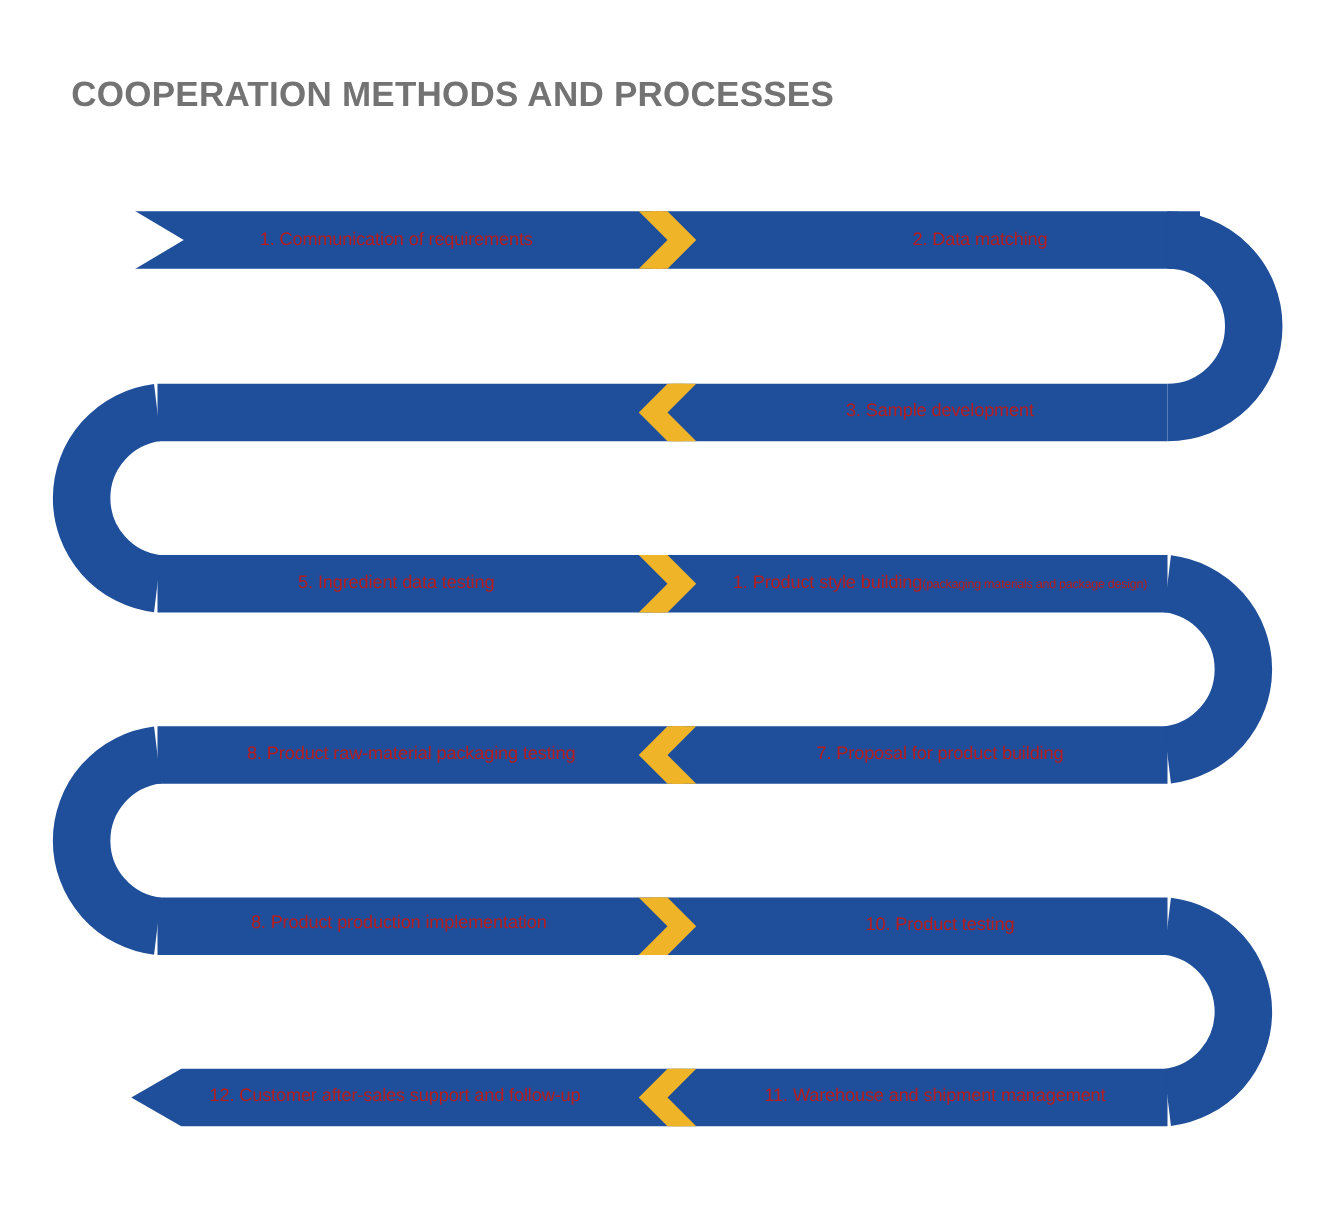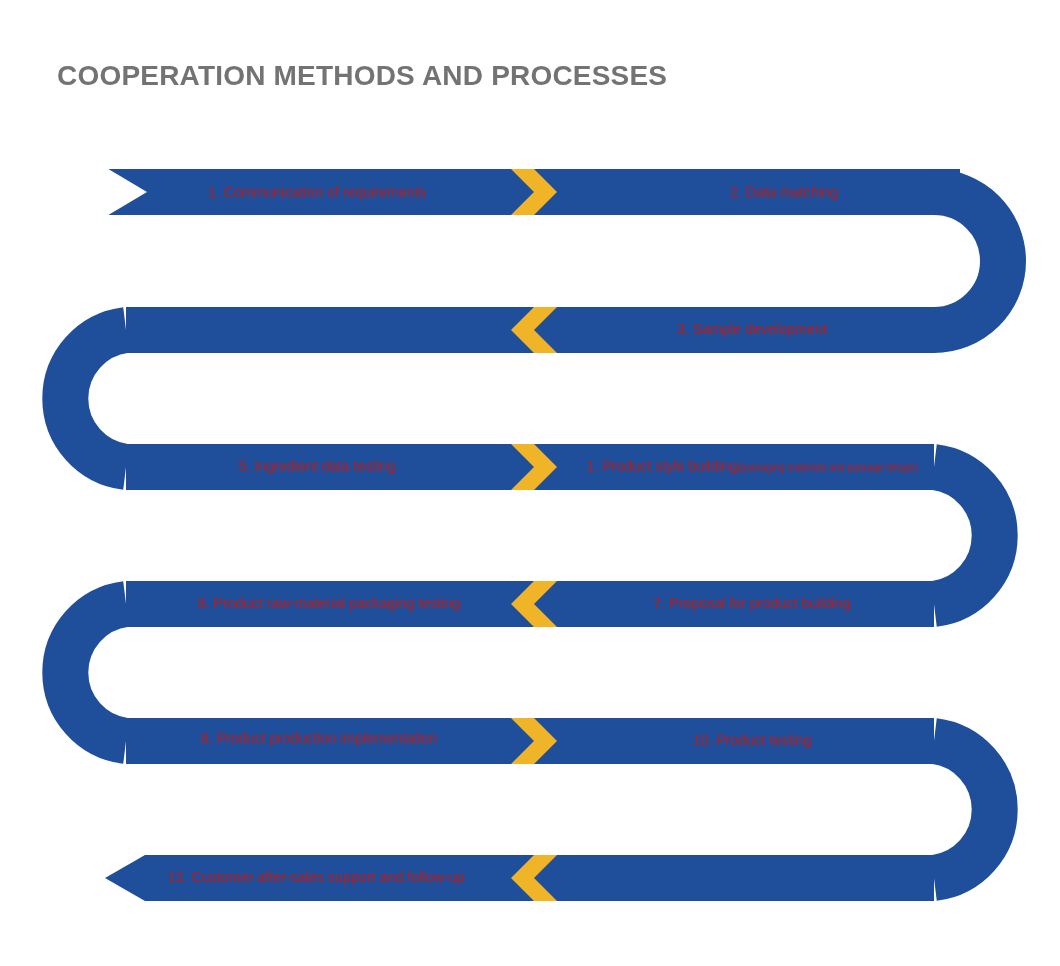--- a/index.html
+++ b/index.html
@@ -118,16 +118,17 @@
   <div class="step-label" style="left:752px; top:466px;"><span>1. Product style building</span><span class="sub">(packaging materials and package design)</span></div>
 
   <div class="step-label" style="left:752px; top:603px;text-align:right;">7. Proposal for product  building</div>
 
   <div class="step-label" style="left:315px; top:603px;margin-left:14px;">8. Product raw-material packaging testing</div>
 
   <div class="step-label" style="left:319px; top:738px;">8. Product production implementation</div>
 
   <div class="step-label" style="left:752px; top:740px;">10. Product testing</div>
 
+  <div class="step-label" style="left:748px; top:877px;">11. Warehouse and shipment management</div>
 
   <div class="step-label" style="left:316px; top:877px;">12. Customer after-sales support and follow-up</div>
 
 </div>
 
 </body></html>

